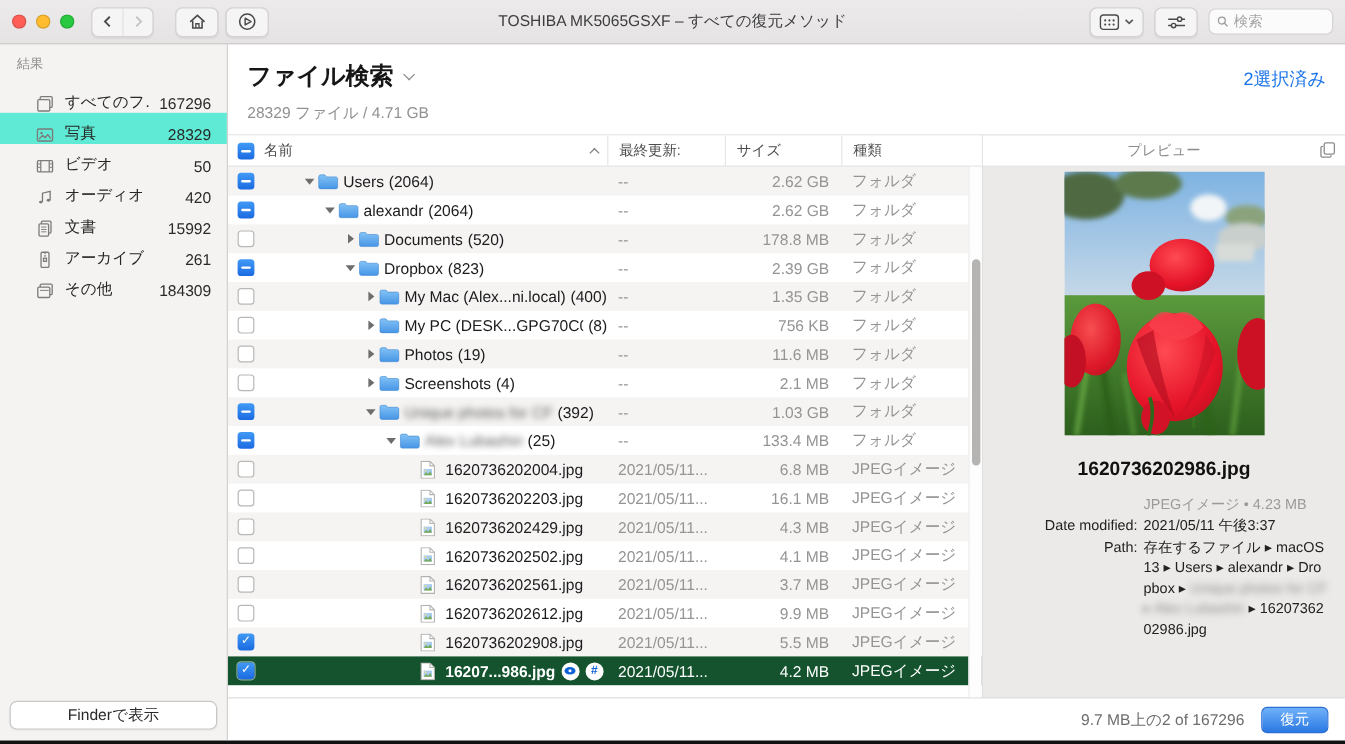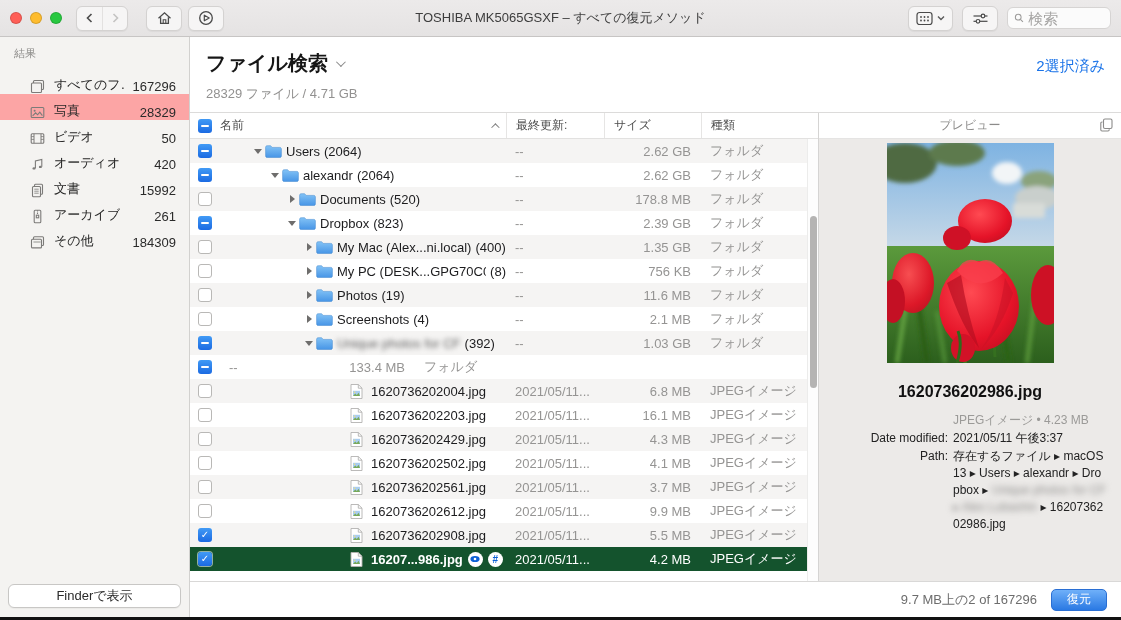--- a/index.html
+++ b/index.html
@@ -12,30 +12,30 @@
 .lights{display:flex;gap:8px;margin-right:14px}
 .light{width:12px;height:12px;border-radius:50%;border:1px solid rgba(0,0,0,.15)}
 .l-red{background:#ff5f57}.l-yellow{background:#febc2e}.l-green{background:#28c840}
 .seg{display:flex;background:#f6f5f5;border:1px solid #d4d2d1;border-radius:6px;overflow:hidden;box-shadow:0 1px 1px rgba(0,0,0,.05)}
 .seg .sbtn{width:25px;height:23px;display:flex;align-items:center;justify-content:center;background:transparent;border:none}
 .seg .sbtn + .sbtn{border-left:1px solid #e3e1e0}
 .tbtn{height:25px;min-width:36px;background:#f6f5f5;border:1px solid #d4d2d1;border-radius:6px;display:flex;align-items:center;justify-content:center;gap:4px;box-shadow:0 1px 1px rgba(0,0,0,.05);padding:0 7px}
 .win-title{position:absolute;left:0;right:0;text-align:center;font-size:13px;font-weight:400;color:#3d3d3d;pointer-events:none}
 .tb-right{margin-left:auto;display:flex;gap:9px;align-items:center;position:relative;z-index:2}
 .searchbox{width:104px;height:22px;background:#fbfbfb;border:1px solid #d6d4d3;border-radius:6px;display:flex;align-items:center;padding:0 6px;gap:4px}
-.searchbox input{border:none;outline:none;background:transparent;width:100%;font-size:15px;color:#333;font-family:inherit}
+.searchbox input{border:none;outline:none;background:transparent;width:100%;font-size:12px;color:#333;font-family:inherit}
 .searchbox input::placeholder{color:#a5a4a3}
 .ml18{margin-left:18px}.ml6{margin-left:6px}
 
 
 .body{flex:1;display:flex;min-height:0}
 .sidebar{width:190px;flex:none;background:#f4f3f1;border-right:1px solid #d2d1cf;display:flex;flex-direction:column;padding-top:9px}
 .side-h{font-size:11px;color:#8e8d8b;padding:0 0 7px 14px}
 .side-item{height:26px;flex:none;display:flex;align-items:flex-end;padding:0 13px 0 29px;gap:8px;font-size:13px;color:#262626;cursor:default}
-.side-item.sel{background:#fca5a5}
+.side-item.sel{background:#5eead4}
 .sicon{width:17px;flex:none;display:flex;align-items:center;justify-content:center}
 .slabel{white-space:nowrap;overflow:hidden}
 .scount{margin-left:auto;color:#2a2a2a}
 .side-fill{flex:1}
 .finder-btn{margin:0 8px 9px;height:24px;flex:none;background:#fff;border:1px solid #c8c7c5;border-radius:6px;font-size:13px;color:#2a2a2a;font-family:inherit;box-shadow:0 1px 1px rgba(0,0,0,.04)}
 
 
 .right-col{flex:1;display:flex;flex-direction:column;min-width:0}
 .main-header{height:75px;flex:none;display:flex;padding:13px 16px 0}
 .mh-titlerow{display:flex;align-items:center}
@@ -484,20 +484,33 @@
                   <span class="cnt">(392)</span>
                 </div>
                 <div class="col-mod">--</div>
                 <div class="col-size">1.03 GB</div>
                 <div class="col-kind">フォルダ</div>
               </div>
               <div class="trow">
                 <div class="col-cb">
                   <span class="cb indeterminate"></span>
                 </div>
+                <div class="col-name">
+                  <span class="sp" style="width:99px"></span>
+                  <span class="triw">
+                    <span class="tri down"></span>
+                  </span>
+                  <span class="ficon">
+                    <svg width="17" height="13" viewBox="0 0 17 13">
+                      <path d="M.6 2.3C.6 1.4 1.3.7 2.2.7h3.4L7.2 2.4h7.6c.9 0 1.6.7 1.6 1.6v6.9c0 .9-.7 1.6-1.6 1.6H2.2c-.9 0-1.6-.7-1.6-1.6z" fill="url(#fgrad)" stroke="#3f86cf" stroke-width=".5"></path>
+                    </svg>
+                  </span>
+                  <span class="nm nblur">Alex Lubashin</span>
+                  <span class="cnt">(25)</span>
+                </div>
                 <div class="col-mod">--</div>
                 <div class="col-size">133.4 MB</div>
                 <div class="col-kind">フォルダ</div>
               </div>
               <div class="trow alt">
                 <div class="col-cb">
                   <span class="cb unchecked"></span>
                 </div>
                 <div class="col-name">
                   <span class="sp" style="width:116px"></span>

